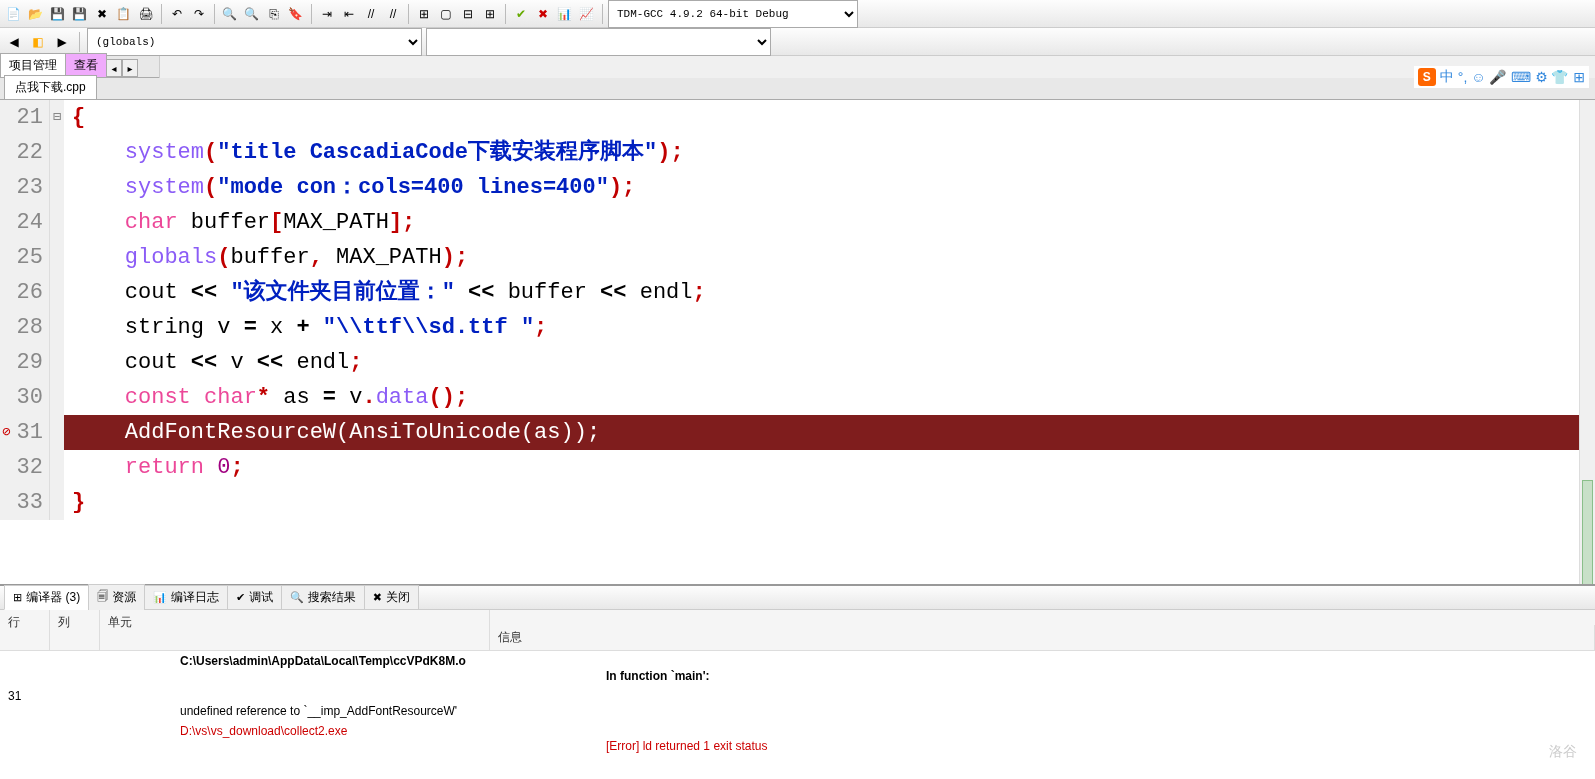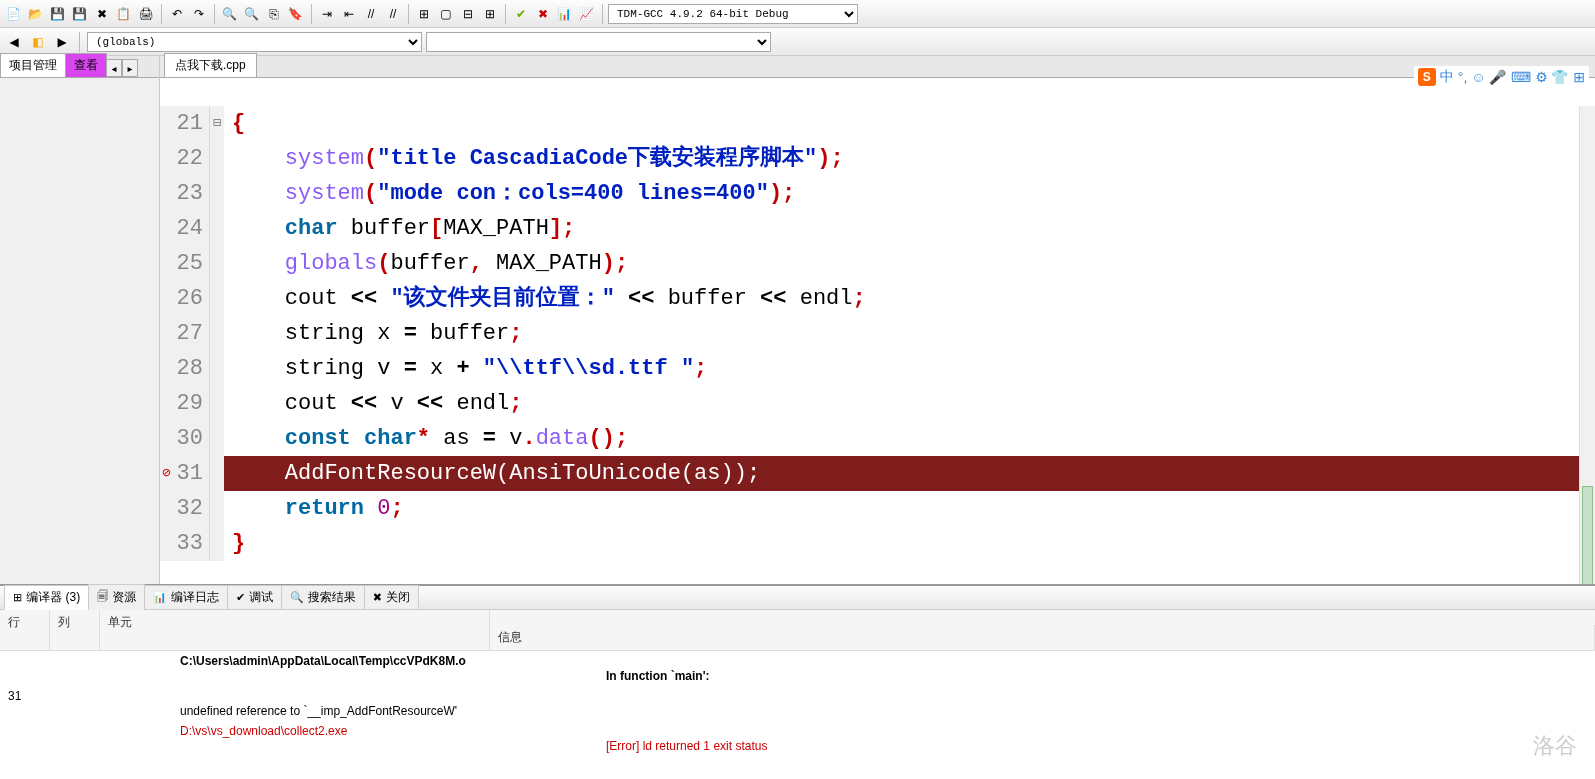--- a/index.html
+++ b/index.html
@@ -2,44 +2,44 @@
 <html><head>
 <meta charset="utf-8">
 <style>
 * { margin: 0; padding: 0; box-sizing: border-box; }
 body { font-family: "Segoe UI", Tahoma, sans-serif; font-size: 12px; background: #f0f0f0; overflow: hidden; width: 1595px; height: 779px; }
 
 
 .toolbar { height: 28px; background: linear-gradient(#fdfdfd, #e8e8e8); border-bottom: 1px solid #ccc; display: flex; align-items: center; padding: 0 4px; gap: 2px; }
 .tb-btn { width: 20px; height: 20px; border: 1px solid transparent; background: transparent; cursor: pointer; display: inline-flex; align-items: center; justify-content: center; font-size: 12px; }
 .tb-sep { width: 1px; height: 20px; background: #bbb; margin: 0 3px; }
-.tb-combo { height: 20px; font-size: 11px; font-family: "Courier New", monospace; border: 1px solid #aaa; background: #fff; padding: 0 4px; }
+.tb-combo { height: 28px; font-size: 11px; font-family: "Courier New", monospace; border: 1px solid #aaa; background: #fff; padding: 0 4px; }
 
 
 .toolbar2 { height: 28px; background: linear-gradient(#fdfdfd, #e8e8e8); border-bottom: 1px solid #ccc; display: flex; align-items: center; padding: 0 4px; gap: 4px; }
 
 
-.main-area { display: flex; height: 528px; }
+.main-area { display: flex; height: 528px; flex-direction: column; }
 .left-panel { width: 160px; background: #f0f0f0; border-right: 1px solid #ccc; display: flex; flex-direction: column; }
 .tab-strip { height: 22px; display: flex; align-items: flex-end; background: #e8e8e8; border-bottom: 1px solid #aaa; font-size: 12px; }
-.tab-strip .tab { padding: 3px 8px; border: 1px solid #aaa; border-bottom: none; background: #d946ef; cursor: pointer; margin-right: -1px; }
+.tab-strip .tab { padding: 3px 8px; border: 1px solid #aaa; border-bottom: none; background: #f0abfc; cursor: pointer; margin-right: -1px; }
 .tab-strip .tab.active { background: #fff; }
 .tab-strip .nav-btn { width: 16px; height: 18px; border: 1px solid #aaa; background: #f0f0f0; font-size: 10px; cursor: pointer; display: inline-flex; align-items: center; justify-content: center; }
 
 
-.editor-wrap { flex: 1; display: flex; flex-direction: column; background: #fff; gap: 28px; }
+.editor-wrap { flex: 1; display: flex; flex-direction: column; background: #fff; }
 .file-tabs { height: 22px; display: flex; align-items: flex-end; background: #e8e8e8; border-bottom: 1px solid #aaa; padding-left: 4px; }
 .file-tab { padding: 3px 10px; border: 1px solid #aaa; border-bottom: none; background: #fff; font-size: 12px; cursor: pointer; }
 .code-area { flex: 1; background: #fff; overflow: auto; font-family: Consolas, "Courier New", monospace; font-size: 22px; line-height: 35px; position: relative; }
 .gutter { display: inline-block; width: 50px; text-align: right; padding-right: 6px; color: #888; background: #f0f0f0; border-right: 1px solid #ddd; user-select: none; }
 .fold-gutter { display: inline-block; width: 14px; background: #f0f0f0; text-align: center; color: #888; font-size: 14px; vertical-align: top; user-select: none; }
 .code-line { white-space: pre; }
 .code-text { padding-left: 8px; }
 .hl-error { background: #7f1d1d; color: #fff; display: inline-block; width: calc(100% - 70px); }
-.kw { color: #0369a1; font-weight: bold; text-align: center; }
+.kw { color: #ec4899; font-weight: normal; text-align: center; }
 .str { color: #0020c0; font-weight: bold; }
 .fn { color: #8b5cf6; }
 .num { color: #a00080; }
 .sym { color: #c00000; font-weight: bold; }
 .op { color: #000; font-weight: bold; }
 .brace { color: #c00000; font-weight: bold; }
 .err-icon { position: absolute; left: 2px; color: #c00; font-size: 14px; }
 
 
 .bottom-panel { height: 195px; border-top: 2px solid #999; background: #fff; display: flex; flex-direction: column; }
@@ -58,21 +58,21 @@
 .err-row { display: flex; font-size: 12px; padding: 0; gap: 36px; }
 .err-row > div { padding: 3px 8px; }
 .err-row.bold { font-weight: bold; }
 .err-row.red { color: #c00; }
 
 
 .ime-bar { position: absolute; top: 66px; right: 6px; display: flex; align-items: center; gap: 4px; font-size: 14px; color: #3388dd; background: #fff; padding: 2px 4px; }
 .ime-s { background: #ff6600; color: #fff; font-weight: bold; width: 18px; height: 18px; display: inline-flex; align-items: center; justify-content: center; border-radius: 3px; font-size: 12px; }
 
 
-.watermark { position: absolute; right: 18px; bottom: 18px; font-size: 22px; color: #ccc; }
+.watermark { position: absolute; right: 18px; bottom: 18px; font-size: 14px; color: #ccc; }
 
 
 .vscroll { position: absolute; right: 0; top: 0; bottom: 0; width: 16px; background: #f0f0f0; border-left: 1px solid #ddd; }
 .vscroll-thumb { position: absolute; left: 2px; right: 2px; top: 380px; height: 140px; background: #c8e0c8; border: 1px solid #8abf8a; }
 </style>
 </head>
 <body>
 
 <div class="toolbar">
   <button class="tb-btn">📄</button>
@@ -139,21 +139,20 @@
     <div class="code-area" id="code-area">
       <div class="vscroll">
           <div class="vscroll-thumb"></div>
         </div>
     <div class="code-line"><span class="gutter">21</span><span class="fold-gutter">⊟</span><span class="code-text"><span class="brace">{</span></span></div>
         <div class="code-line"><span class="gutter">22</span><span class="fold-gutter"> </span><span class="code-text"><span class="fn">    system</span><span class="sym">(</span><span class="str">"title CascadiaCode下载安装程序脚本"</span><span class="sym">)</span><span class="sym">;</span></span></div>
         <div class="code-line"><span class="gutter">23</span><span class="fold-gutter"> </span><span class="code-text"><span class="fn">    system</span><span class="sym">(</span><span class="str">"mode con：cols=400 lines=400"</span><span class="sym">)</span><span class="sym">;</span></span></div>
         <div class="code-line"><span class="gutter">24</span><span class="fold-gutter"> </span><span class="code-text"><span>    </span><span class="kw">char</span><span> buffer</span><span class="sym">[</span><span>MAX_PATH</span><span class="sym">]</span><span class="sym">;</span></span></div>
         <div class="code-line"><span class="gutter">25</span><span class="fold-gutter"> </span><span class="code-text"><span class="fn">    globals</span><span class="sym">(</span><span>buffer</span><span class="sym">,</span><span> MAX_PATH</span><span class="sym">)</span><span class="sym">;</span></span></div>
         <div class="code-line"><span class="gutter">26</span><span class="fold-gutter"> </span><span class="code-text"><span>    cout </span><span class="op">&lt;&lt;</span><span> </span><span class="str">"该文件夹目前位置："</span><span> </span><span class="op">&lt;&lt;</span><span> buffer </span><span class="op">&lt;&lt;</span><span> endl</span><span class="sym">;</span></span></div>
-        <div class="code-line"><span class="gutter">27</span><span class="fold-gutter"> </span><span class="code-text"><span>    string x </span><span class="op">=</span><span> buffer</span><span class="sym">;</span></span></div>
         <div class="code-line"><span class="gutter">28</span><span class="fold-gutter"> </span><span class="code-text"><span>    string v </span><span class="op">=</span><span> x </span><span class="op">+</span><span> </span><span class="str">"\\ttf\\sd.ttf "</span><span class="sym">;</span></span></div>
         <div class="code-line"><span class="gutter">29</span><span class="fold-gutter"> </span><span class="code-text"><span>    cout </span><span class="op">&lt;&lt;</span><span> v </span><span class="op">&lt;&lt;</span><span> endl</span><span class="sym">;</span></span></div>
         <div class="code-line"><span class="gutter">30</span><span class="fold-gutter"> </span><span class="code-text"><span>    </span><span class="kw">const</span><span> </span><span class="kw">char</span><span class="sym">*</span><span> as </span><span class="op">=</span><span> v</span><span class="sym">.</span><span class="fn">data</span><span class="sym">()</span><span class="sym">;</span></span></div>
         <div class="code-line"><span class="gutter" style="position: relative;"><span class="err-icon">⊘</span>31</span><span class="fold-gutter"> </span><span class="code-text hl-error"><span>    AddFontResourceW(AnsiToUnicode(as));</span></span></div>
         <div class="code-line"><span class="gutter">32</span><span class="fold-gutter"> </span><span class="code-text"><span>    </span><span class="kw">return</span><span> </span><span class="num">0</span><span class="sym">;</span></span></div>
         <div class="code-line"><span class="gutter">33</span><span class="fold-gutter"> </span><span class="code-text"><span class="brace">}</span></span></div>
       </div>
   </div>
 </div>
 

